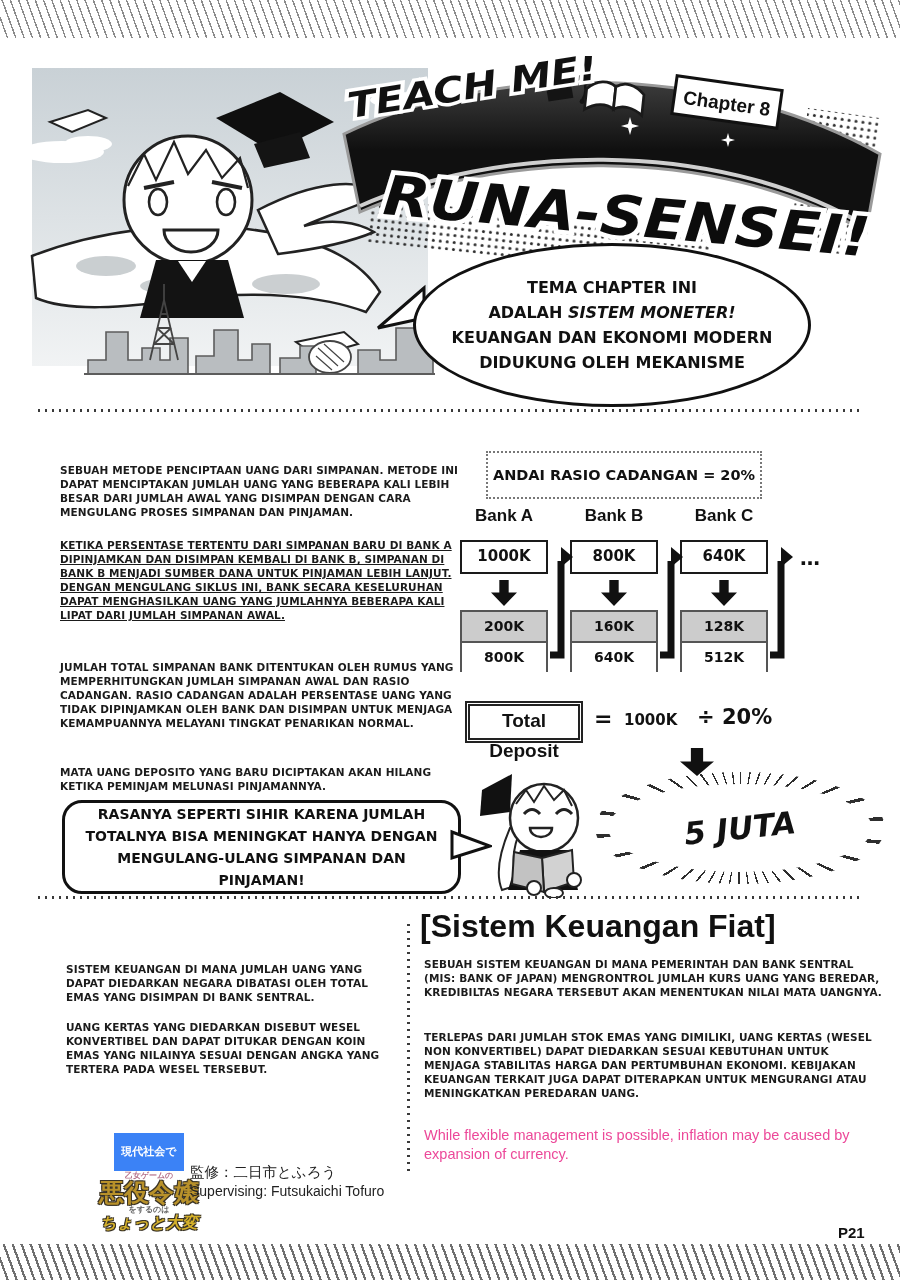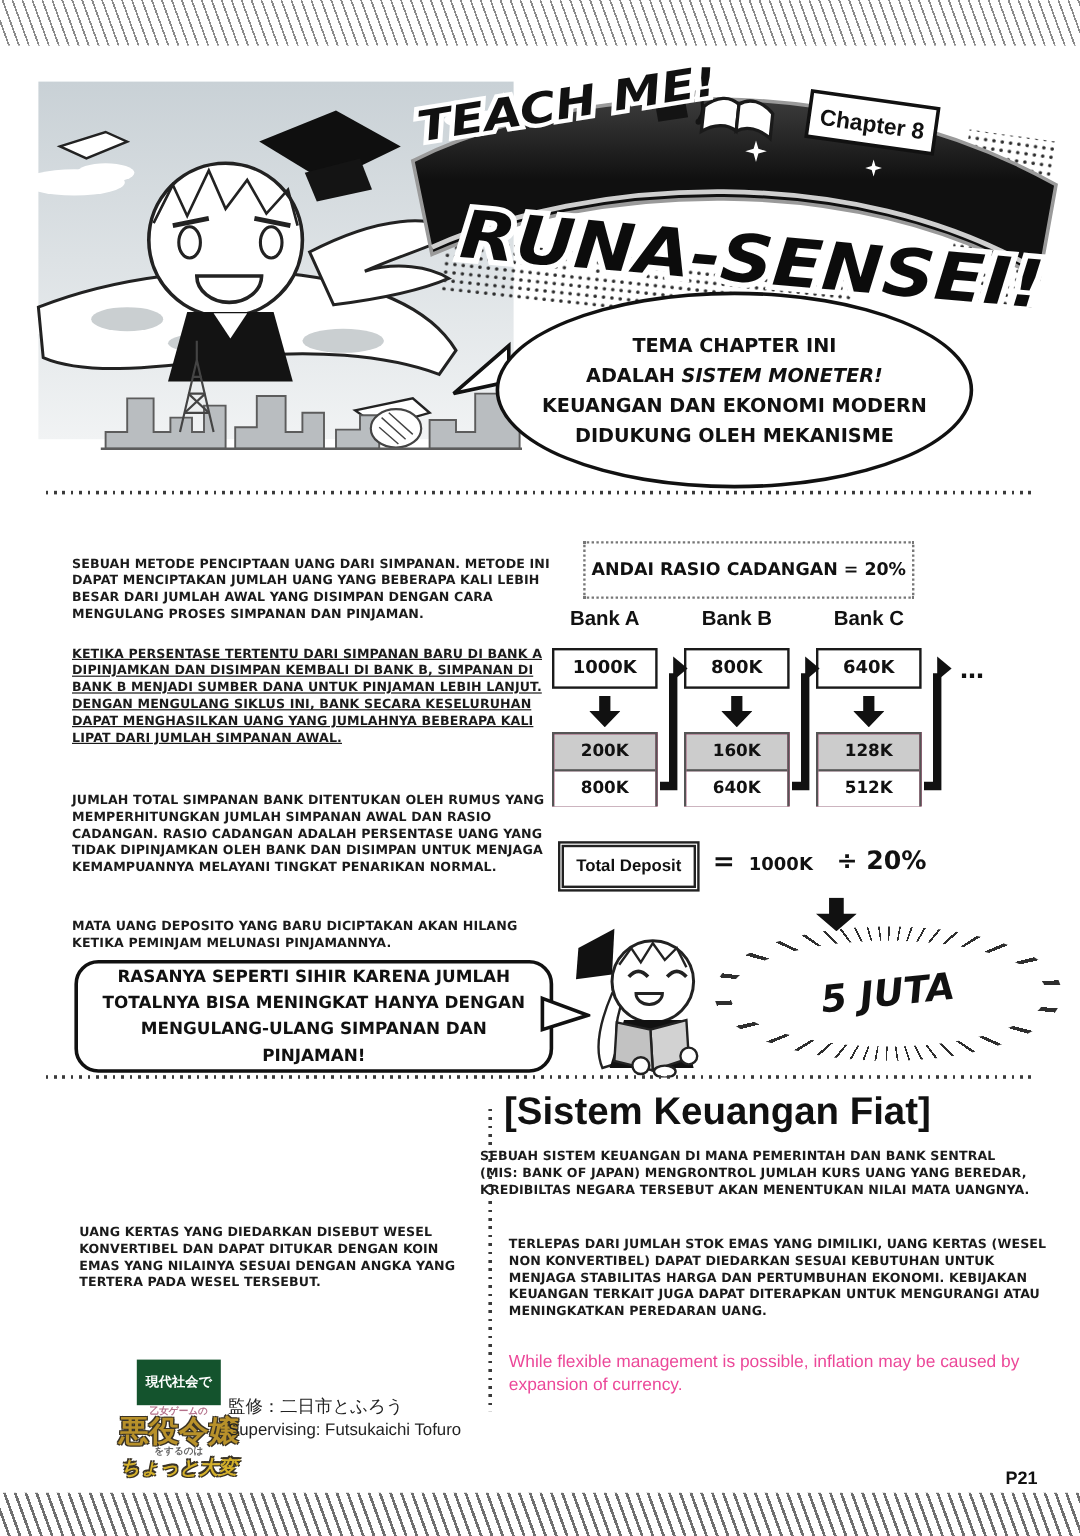--- a/index.html
+++ b/index.html
@@ -21,35 +21,35 @@
   .h1{font-family:"Liberation Sans",sans-serif;font-weight:bold;color:#111;}
   
   .bubble{border:3px solid #111;background:#fff;display:flex;flex-direction:column;
           align-items:center;justify-content:center;text-align:center;}
   .bubble-oval{border-radius:50%;}
   .bubble-rect{border-radius:20px;}
   
   .bank-col-h{width:88px;text-align:center;font-size:17px;font-weight:bold;}
   .dep-box{width:88px;height:34px;border:2.5px solid #1a1a1a;background:#fff;box-sizing:border-box;
            text-align:center;line-height:29px;font-size:15px;}
-  .rsv-wrap{width:88px;height:62px;border:2px solid #555;box-sizing:border-box;background:#be185d;}
+  .rsv-wrap{width:88px;height:62px;border:2px solid #555;box-sizing:border-box;background:#d946ef;}
   .rsv-top{height:29px;background:#cccccc;border-bottom:2px solid #555;text-align:center;line-height:29px;font-size:14px;}
   .rsv-bot{height:29px;background:#fff;text-align:center;line-height:29px;font-size:14px;}
   .arrow-down{background:#111;clip-path:polygon(32% 0,68% 0,68% 48%,100% 48%,50% 100%,0 48%,32% 48%);}
   
   .burst{width:290px;height:112px;border-radius:50%;
          background:repeating-conic-gradient(#2e2e2e 0deg 1.5deg,transparent 1.5deg 9.5deg);}
   .burst-inner{position:absolute;left:13px;top:12px;right:13px;bottom:12px;border-radius:50%;background:#fff;}
   
   .tdep-box{border:5px double #222;background:#fff;box-sizing:border-box;width:118px;height:42px;
-            text-align:center;line-height:30px;font-size:14px;font-weight:600;}
+            text-align:center;line-height:30px;font-size:19px;font-weight:600;}
   .assume{border:2.5px dotted #777;display:flex;align-items:center;justify-content:center;}
   
   .logo{width:118px;text-align:center;line-height:1.05;}
-  .logo-l1{display:inline-block;background:#14532d;color:#fff;font-size:11px;font-weight:bold;padding:13px 7px;}
+  .logo-l1{display:inline-block;background:#3b82f6;color:#fff;font-size:11px;font-weight:bold;padding:13px 7px;}
   .logo-l2{font-size:8px;color:#b5728b;font-weight:bold;margin-top:1px;}
   .logo-l3{font-size:25px;font-weight:bold;color:#b8912a;line-height:1.05;
            text-shadow:-1px -1px 0 #3a3325,1px -1px 0 #3a3325,-1px 1px 0 #3a3325,1px 1px 0 #3a3325;}
   .logo-l4{font-size:8px;color:#666;font-weight:bold;}
   .logo-l5{font-size:16px;font-weight:bold;font-style:italic;color:#d4b02a;
            text-shadow:-1px -1px 0 #3a3325,1px -1px 0 #3a3325,-1px 1px 0 #3a3325,1px 1px 0 #3a3325;}
 </style>
 </head>
 <body>
 
@@ -252,26 +252,27 @@
 
   <div class="abs bubble bubble-rect comic" style="left:62px;top:800px;width:393px;height:88px;font-size:14px;line-height:22px;">
     <div style="width:92%;">RASANYA SEPERTI SIHIR KARENA JUMLAH TOTALNYA BISA MENINGKAT HANYA DENGAN MENGULANG-ULANG SIMPANAN DAN PINJAMAN!</div>
   </div>
   <svg class="abs" style="left:450px;top:824px;" width="42" height="40">
     <polygon points="2,8 40,22 2,34" fill="#fff" stroke="#111" stroke-width="3"></polygon>
   </svg>
 
   <div class="abs dotline" style="left:38px;top:896px;width:824px;"></div>
 
+  <div class="abs para" style="left:66px;top:962px;width:334px;">SISTEM KEUANGAN DI MANA JUMLAH UANG YANG DAPAT DIEDARKAN NEGARA DIBATASI OLEH TOTAL EMAS YANG DISIMPAN DI BANK SENTRAL.</div>
   <div class="abs para" style="left:66px;top:1020px;width:334px;">UANG KERTAS YANG DIEDARKAN DISEBUT WESEL KONVERTIBEL DAN DAPAT DITUKAR DENGAN KOIN EMAS YANG NILAINYA SESUAI DENGAN ANGKA YANG TERTERA PADA WESEL TERSEBUT.</div>
 
   <div class="abs dotline-v" style="left:407px;top:924px;height:252px;"></div>
 
   <div class="abs h1" style="left:420px;top:908px;font-size:32px;">[Sistem Keuangan Fiat]</div>
-  <div class="abs para" style="left:400px;top:957px;width:460px;">SEBUAH SISTEM KEUANGAN DI MANA PEMERINTAH DAN BANK SENTRAL (MIS: BANK OF JAPAN) MENGRONTROL JUMLAH KURS UANG YANG BEREDAR, KREDIBILTAS NEGARA TERSEBUT AKAN MENENTUKAN NILAI MATA UANGNYA.</div>
+  <div class="abs para" style="left:424px;top:957px;width:460px;">SEBUAH SISTEM KEUANGAN DI MANA PEMERINTAH DAN BANK SENTRAL (MIS: BANK OF JAPAN) MENGRONTROL JUMLAH KURS UANG YANG BEREDAR, KREDIBILTAS NEGARA TERSEBUT AKAN MENENTUKAN NILAI MATA UANGNYA.</div>
   <div class="abs para" style="left:424px;top:1030px;width:460px;">TERLEPAS DARI JUMLAH STOK EMAS YANG DIMILIKI, UANG KERTAS (WESEL NON KONVERTIBEL) DAPAT DIEDARKAN SESUAI KEBUTUHAN UNTUK MENJAGA STABILITAS HARGA DAN PERTUMBUHAN EKONOMI. KEBIJAKAN KEUANGAN TERKAIT JUGA DAPAT DITERAPKAN UNTUK MENGURANGI ATAU MENINGKATKAN PEREDARAN UANG.</div>
   <div class="abs round" style="left:424px;top:1126px;width:460px;font-size:14.5px;line-height:19px;color:#ec4899;">While flexible management is possible, inflation may be caused by expansion of currency.</div>
 
   <div class="abs logo" style="left:90px;top:1133px;">
     <div class="logo-l1">現代社会で</div>
     <div class="logo-l2">乙女ゲームの</div>
     <div class="logo-l3">悪役令嬢</div>
     <div class="logo-l4">をするのは</div>
     <div class="logo-l5">ちょっと大変</div>
   </div>

